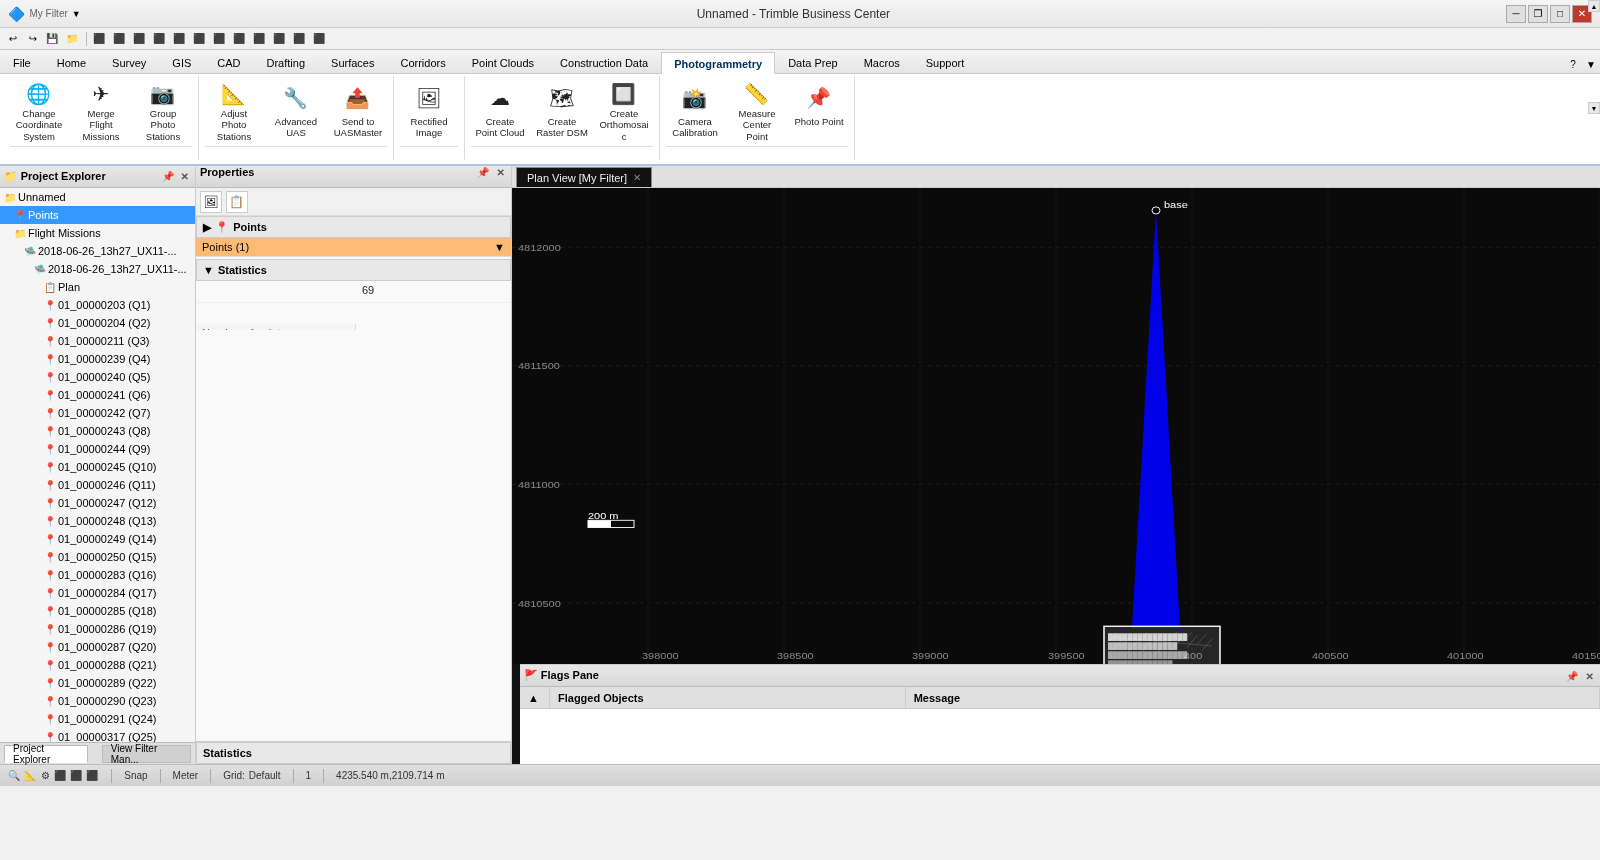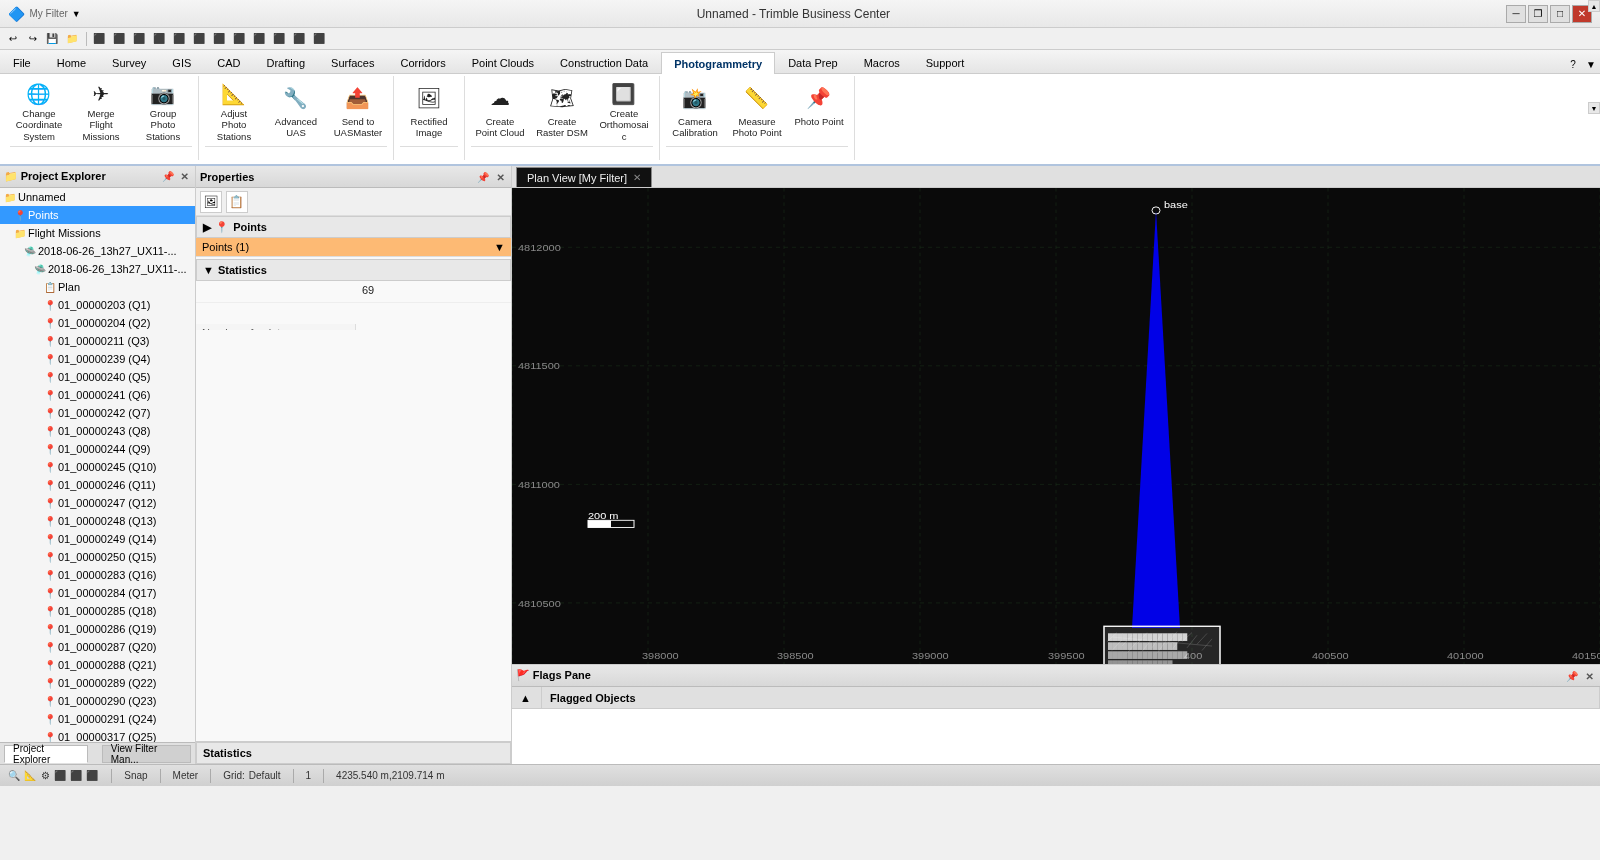--- a/index.html
+++ b/index.html
@@ -208,21 +208,21 @@
       border-right: 1px solid #ccc;
       display: flex;
       flex-direction: column;
       height: 100%;
     }
     .props-titlebar {
       background: linear-gradient(to bottom, #e8e8e8, #d8d8d8);
       border-bottom: 1px solid #bbb;
       height: 22px;
       display: flex;
-      align-items: center;
+      align-items: flex-start;
       justify-content: space-between;
       padding: 0 4px;
       font-size: 11px;
       font-weight: 600;
     }
     .props-toolbar {
       height: 28px;
       background: #f0f0f0;
       border-bottom: 1px solid #ddd;
       display: flex;
@@ -329,20 +329,21 @@
       background: #0a0a0a;
     }
 
     
     #flags-pane {
       height: 100px;
       background: #b91c1c;
       border-top: 1px solid #ccc;
       display: flex;
       flex-direction: column;
+      margin-left: 8px;
     }
     #flags-pane-titlebar {
       background: linear-gradient(to bottom, #e8e8e8, #d8d8d8);
       border-bottom: 1px solid #bbb;
       height: 22px;
       display: flex;
       align-items: center;
       justify-content: space-between;
       padding: 0 4px;
       font-size: 11px;
@@ -511,21 +512,21 @@
     </div>
 
     <div class="ribbon-group">
       <div class="ribbon-group-items">
         <button class="ribbon-btn">
           <div class="icon-box">📸</div>
           <div class="btn-label">Camera Calibration</div>
         </button>
         <button class="ribbon-btn">
           <div class="icon-box">📏</div>
-          <div class="btn-label">Measure Photo Point</div>
+          <div class="btn-label">Measure Center Point</div>
         </button>
         <button class="ribbon-btn">
           <div class="icon-box">📌</div>
           <div class="btn-label">Photo Point</div>
         </button>
       </div>
       <div class="ribbon-group-label">Data</div>
     </div>
 
     <div style="position:absolute;right:0;top:0;width:12px;height:114px;display:flex;flex-direction:column;justify-content:space-between;">
@@ -808,20 +809,23 @@
           <span class="panel-ctrl-btn">✕</span>
         </div>
       </div>
       <div id="flags-table-header">
         <div class="flags-col-header flags-col-flag">
           <span style="cursor:pointer;">▲</span>
         </div>
         <div class="flags-col-header flags-col-obj">
           <span>Flagged Objects</span>
         </div>
+        <div class="flags-col-header flags-col-msg">
+          <span>Message</span>
+        </div>
       </div>
       <div id="flags-content" style="flex:1;background:#fff;"></div>
     </div>
   </div>
 </div>
 
 <div id="statusbar">
   <div class="status-item">
     <span>🔍</span>
     <span>📐</span>

